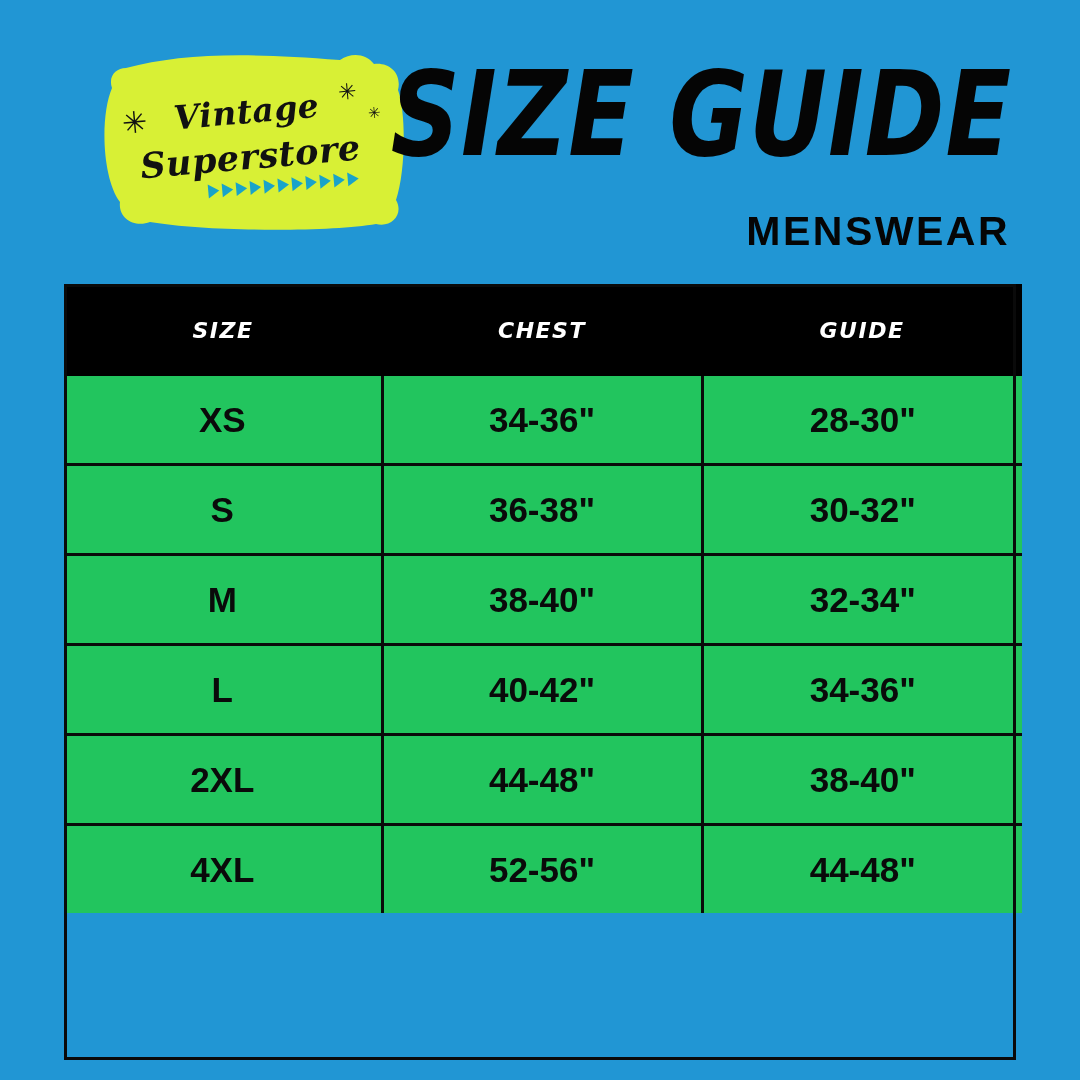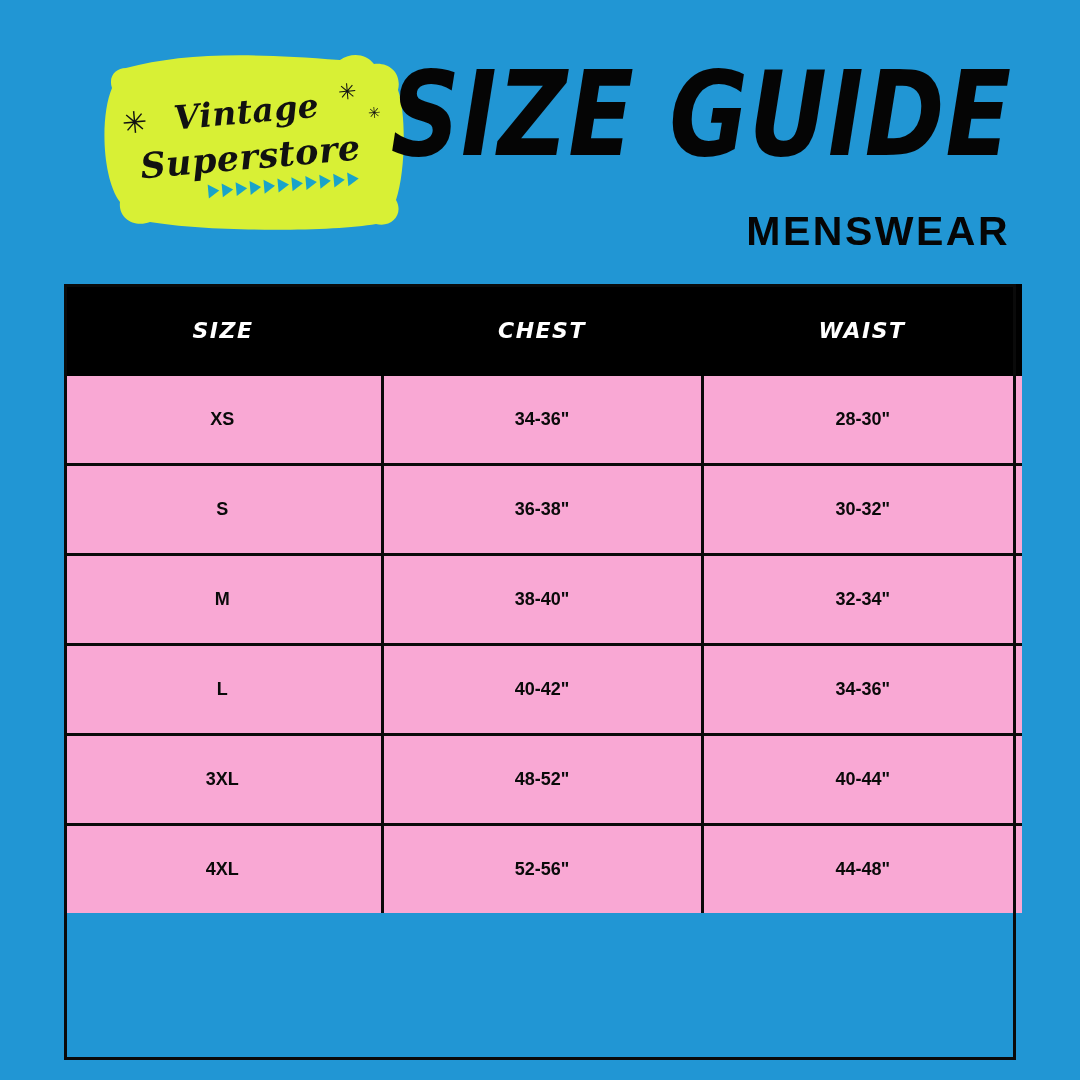--- a/index.html
+++ b/index.html
@@ -145,25 +145,25 @@
     font-size: 22px;
     letter-spacing: 1.5px;
     border: none;
   }
   table.size-table tbody td {
     height: 85px;
     text-align: center;
     vertical-align: middle;
     font-family: "Liberation Sans", sans-serif;
     font-weight: bold;
-    font-size: 18px;
+    font-size: 35px;
     color: #0a0a0a;
     border-bottom: 3px solid #0a0a0a;
     border-right: 3px solid #0a0a0a;
-    background: #f9a8d4;
+    background: #22c55e;
   }
   table.size-table tbody tr td:last-child {
     border-right: none;
   }
   table.size-table tbody tr:last-child td {
     border-bottom: none;
   }
   .table-border {
     position: absolute;
     left: 64px;
@@ -211,21 +211,21 @@
 
   <div class="title-main">SIZE GUIDE</div>
   <div class="title-sub">MENSWEAR</div>
 
   <div class="table-wrap">
     <table class="size-table">
       <thead>
         <tr>
           <th class="col-size">SIZE</th>
           <th class="col-chest">CHEST</th>
-          <th class="col-waist">WAIST</th>
+          <th class="col-waist">GUIDE</th>
         </tr>
       </thead>
       <tbody>
         <tr>
           <td>XS</td>
           <td>34-36"</td>
           <td>28-30"</td>
         </tr>
         <tr>
           <td>S</td>
@@ -236,23 +236,23 @@
           <td>M</td>
           <td>38-40"</td>
           <td>32-34"</td>
         </tr>
         <tr>
           <td>L</td>
           <td>40-42"</td>
           <td>34-36"</td>
         </tr>
         <tr>
-          <td>3XL</td>
-          <td>48-52"</td>
-          <td>40-44"</td>
+          <td>2XL</td>
+          <td>44-48"</td>
+          <td>38-40"</td>
         </tr>
         <tr>
           <td>4XL</td>
           <td>52-56"</td>
           <td>44-48"</td>
         </tr>
       </tbody>
     </table>
   </div>
   <div class="table-border"></div>

